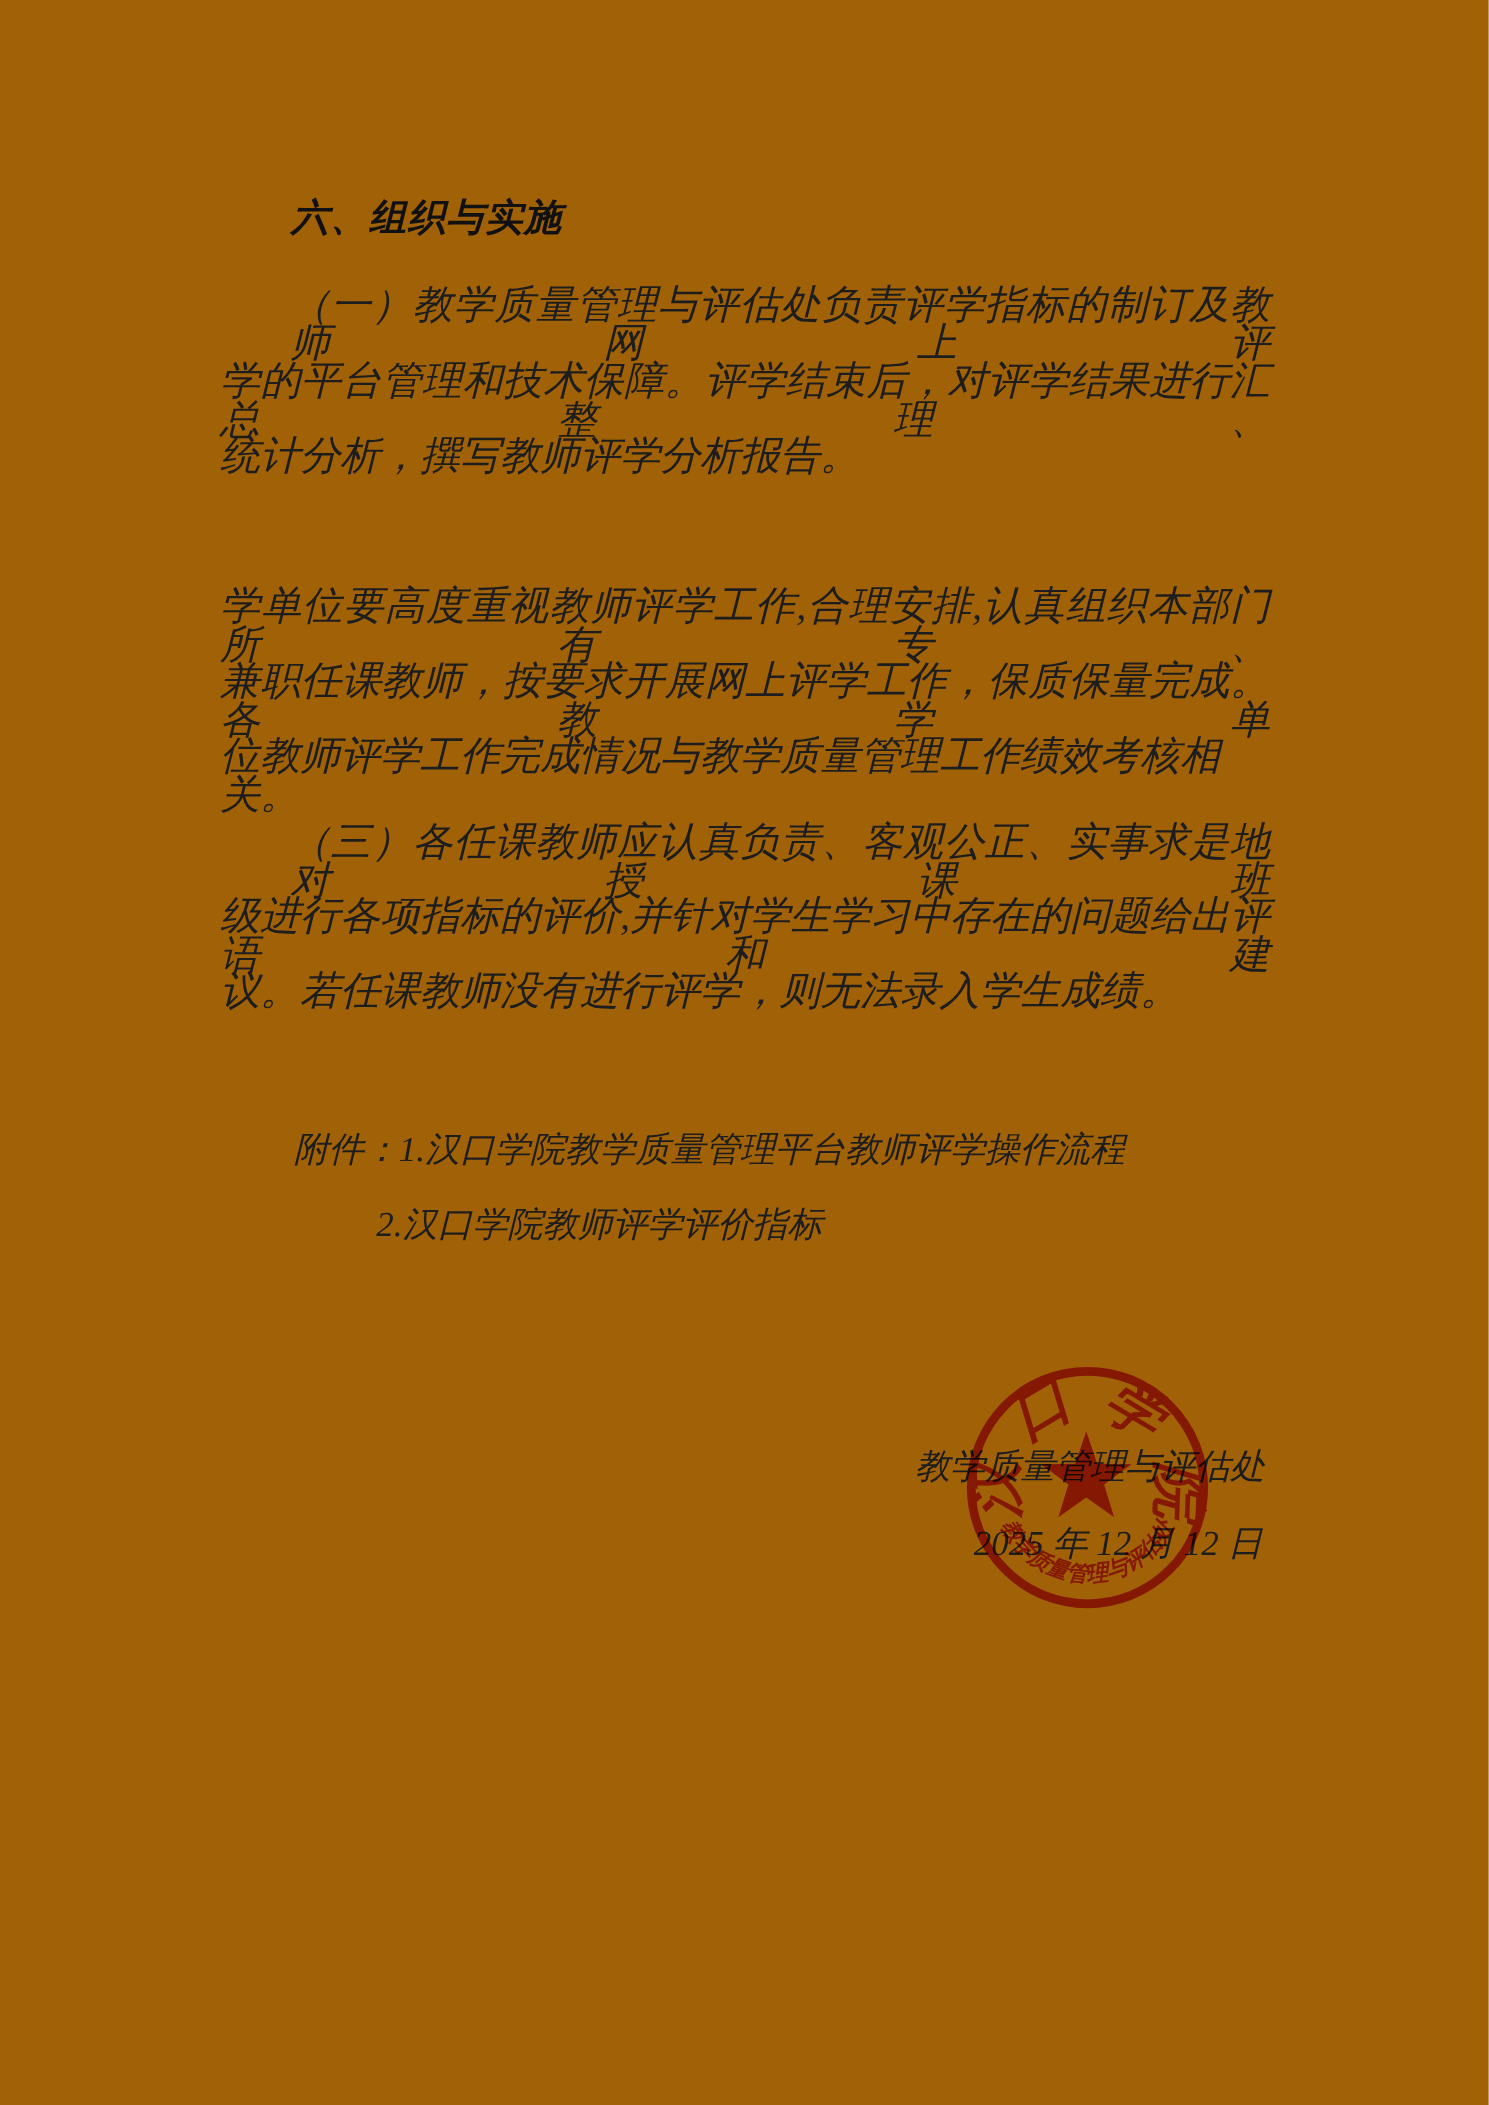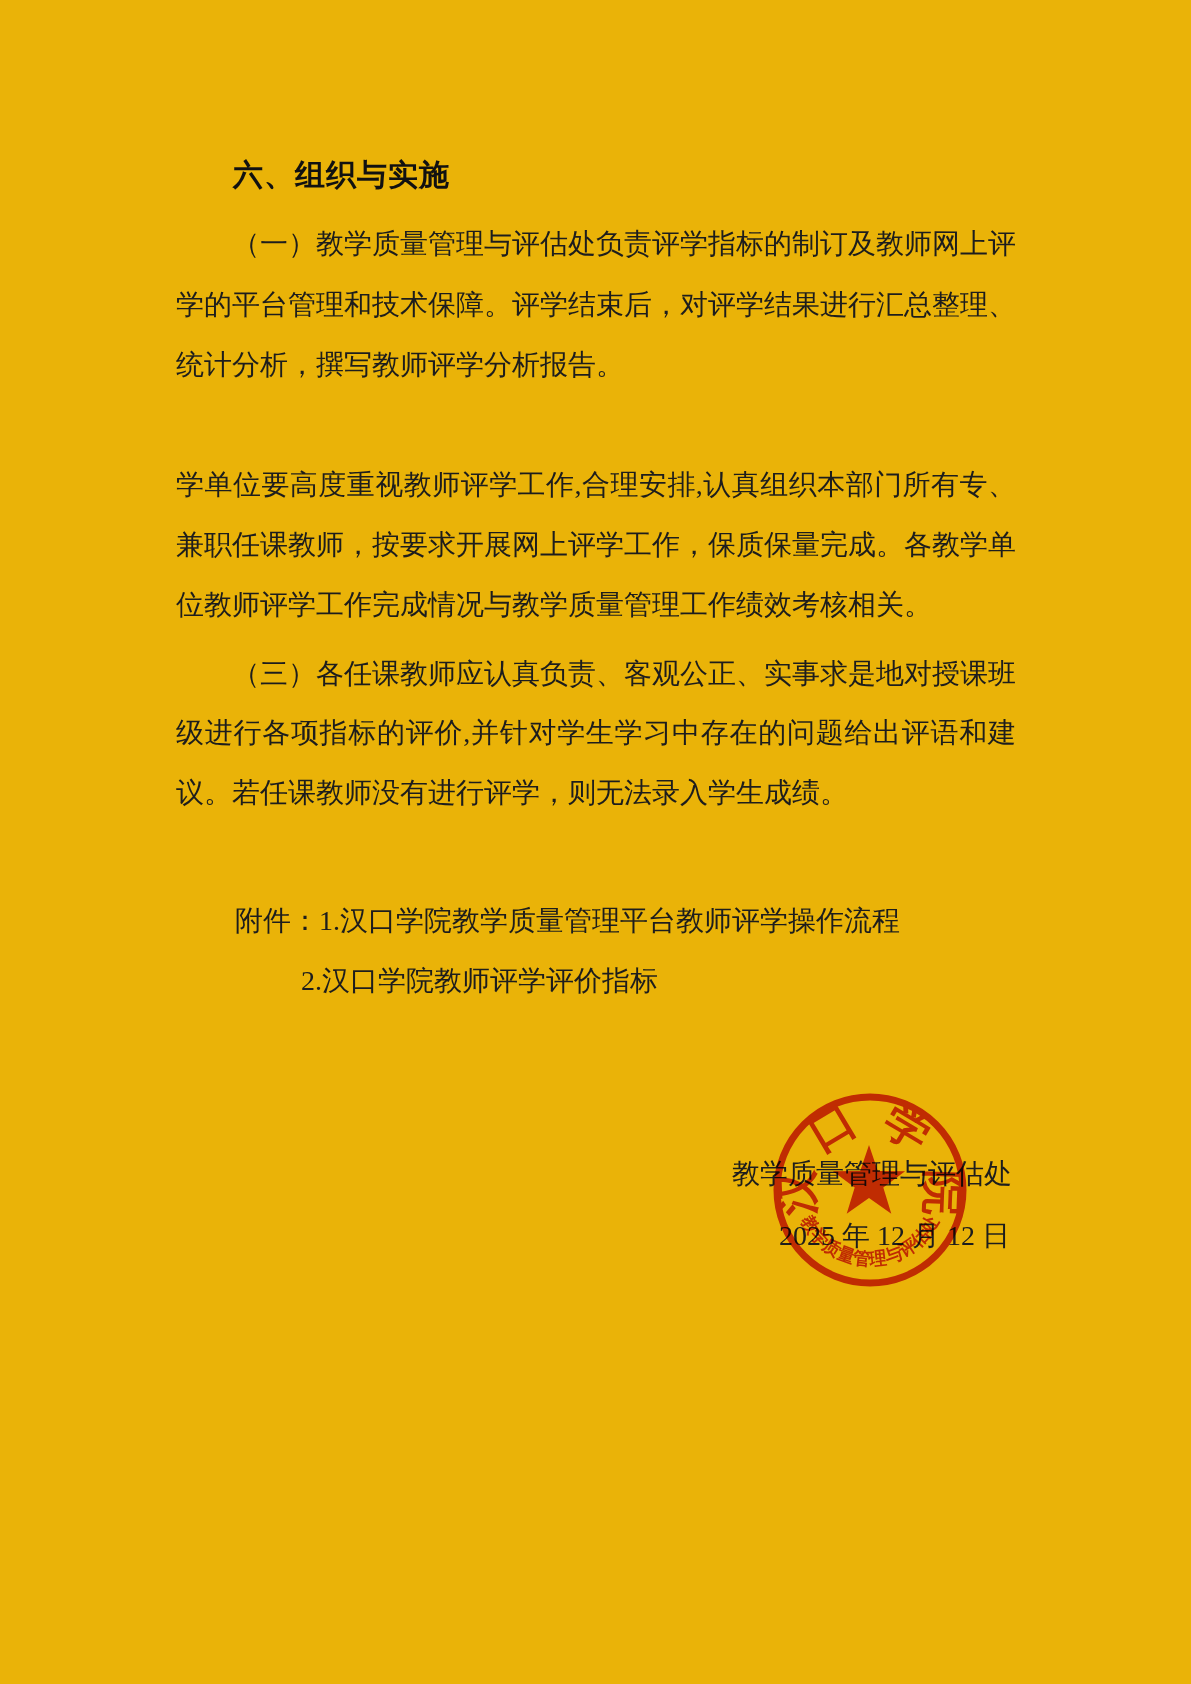--- a/index.html
+++ b/index.html
@@ -1,26 +1,27 @@
 <!DOCTYPE html>
 <html><head>
 <meta charset="utf-8">
 <style>
   html,body{margin:0;padding:0;background:#e8e8e8;}
   .page{
     position:relative;
     width:1191px;height:1684px;
-    background:#eab308;
+    background:#a16207;
     overflow:hidden;
     font-family:"Liberation Serif",serif;
+    font-style:italic;
   }
   .line{
     position:absolute;
     left:176px;width:840px;
-    font-size:28px;line-height:31px;
+    font-size:32px;line-height:31px;
     color:#1d1d1d;
     letter-spacing:0;
     text-align:justify;
     text-align-last:justify;
     text-justify:inter-character;
     font-family:"Liberation Serif",serif;
   }
   .indent{padding-left:56px;width:784px;}
   .nj{text-align:left;text-align-last:left;}
   .heading{

